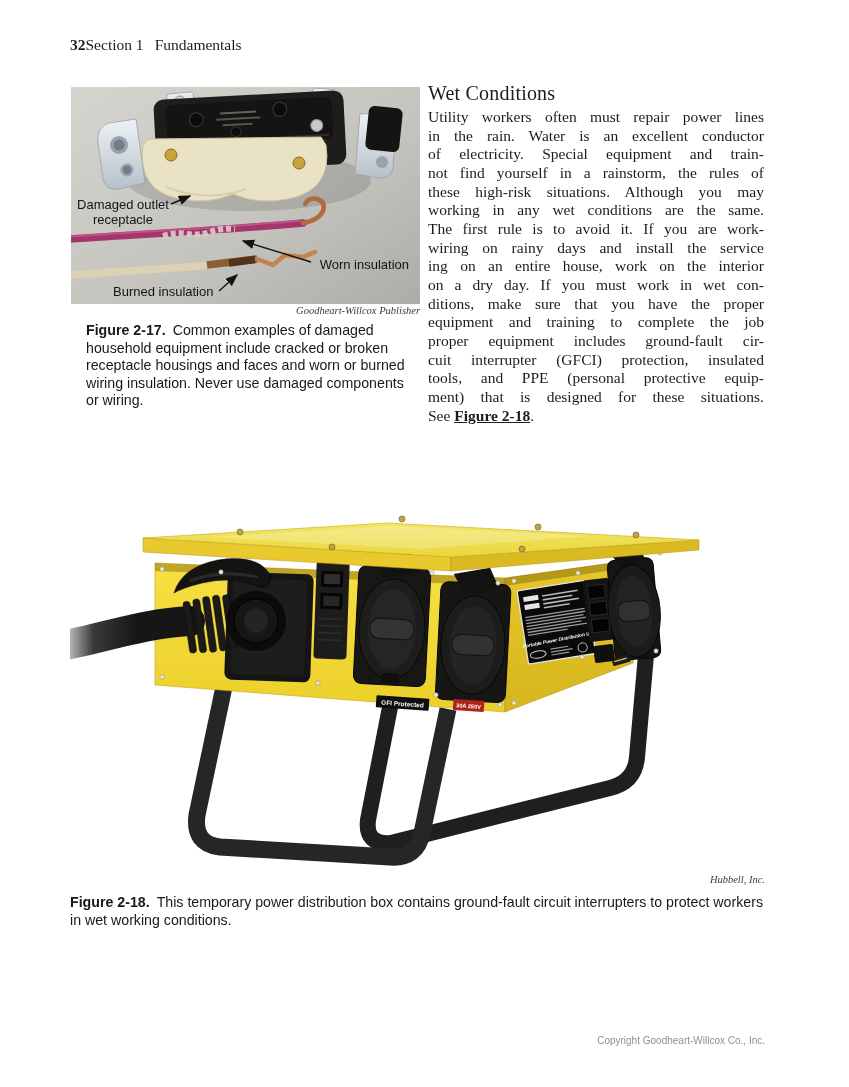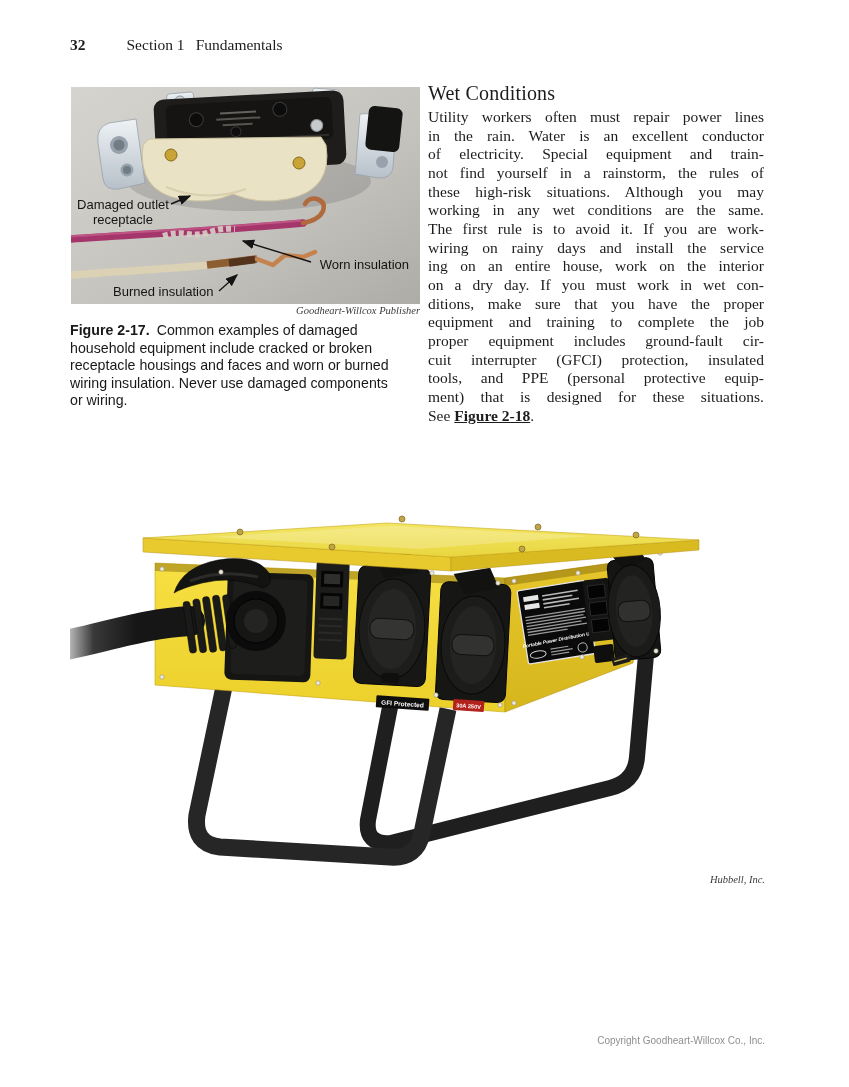--- a/index.html
+++ b/index.html
@@ -1,35 +1,35 @@
 <!DOCTYPE html>
 <html><head>
 <meta charset="utf-8">
 <style>
   html,body{margin:0;padding:0;background:#e8e8e8;}
   .page{position:relative;width:849px;height:1087px;background:#ffffff;overflow:hidden;
         font-family:"Liberation Serif",serif;color:#1c1c1c;}
   .abs{position:absolute;}
   
   .hdr{top:36px;left:70px;width:600px;font-size:15.5px;display:flex;align-items:baseline;}
-  .hdr .pno{font-weight:bold;margin-right:41px;}
+  .hdr .pno{font-weight:bold;}
   .hdr .sec{margin-right:11px;}
   
   .heading{top:82px;left:428px;width:340px;font-size:20px;font-weight:normal;letter-spacing:.2px;}
   .body-col{top:108px;left:428px;width:336px;}
   .bl{font-size:15.5px;line-height:18.65px;text-align:justify;text-align-last:justify;white-space:nowrap;}
   .bl.last{text-align-last:left;white-space:normal;}
   .keep{white-space:pre-wrap;}
   .bold{font-weight:bold;text-decoration:underline;}
   
   .credit{font-style:italic;font-size:10.5px;color:#3a3a3a;text-align:right;}
   .cap{font-family:"Liberation Sans",sans-serif;font-size:14.2px;line-height:17.6px;color:#191919;}
   .cap .flabel{font-weight:bold;margin-right:7px;}
   .credit17{top:305px;left:70px;width:350px;}
-  .cap17{top:322px;left:70px;width:334px;}
+  .cap17{top:322px;left:86px;width:334px;}
   .credit18{top:874px;left:465px;width:300px;}
   .cap18{top:894px;left:70px;width:700px;}
   .footer{top:1035px;left:465px;width:300px;font-family:"Liberation Sans",sans-serif;
           font-size:10px;color:#8f8f8f;text-align:right;}
   .ph17{top:87px;left:71px;width:349px;height:217px;}
   .ph18{top:497px;left:70px;width:700px;height:385px;}
   svg{display:block;}
   svg text{font-family:"Liberation Sans",sans-serif;}
 </style>
 </head>
@@ -323,16 +323,19 @@
           <circle cx="332" cy="22" r="3"></circle>
           <circle cx="468" cy="30" r="3"></circle>
         <circle cx="566" cy="38" r="3"></circle>
           <circle cx="262" cy="50" r="3"></circle>
           <circle cx="452" cy="52" r="3"></circle>
       </g>
     </svg>
   </div>
 
   <div class="abs credit credit18">Hubbell, Inc.</div>
+  <div class="abs cap cap18">
+    <span class="flabel">Figure 2-18.</span><span>This temporary power distribution box contains ground-fault circuit interrupters to protect workers in wet working conditions.</span>
+  </div>
 
   <div class="abs footer">Copyright Goodheart-Willcox Co., Inc.</div>
 
 </div>
 
 </body></html>

